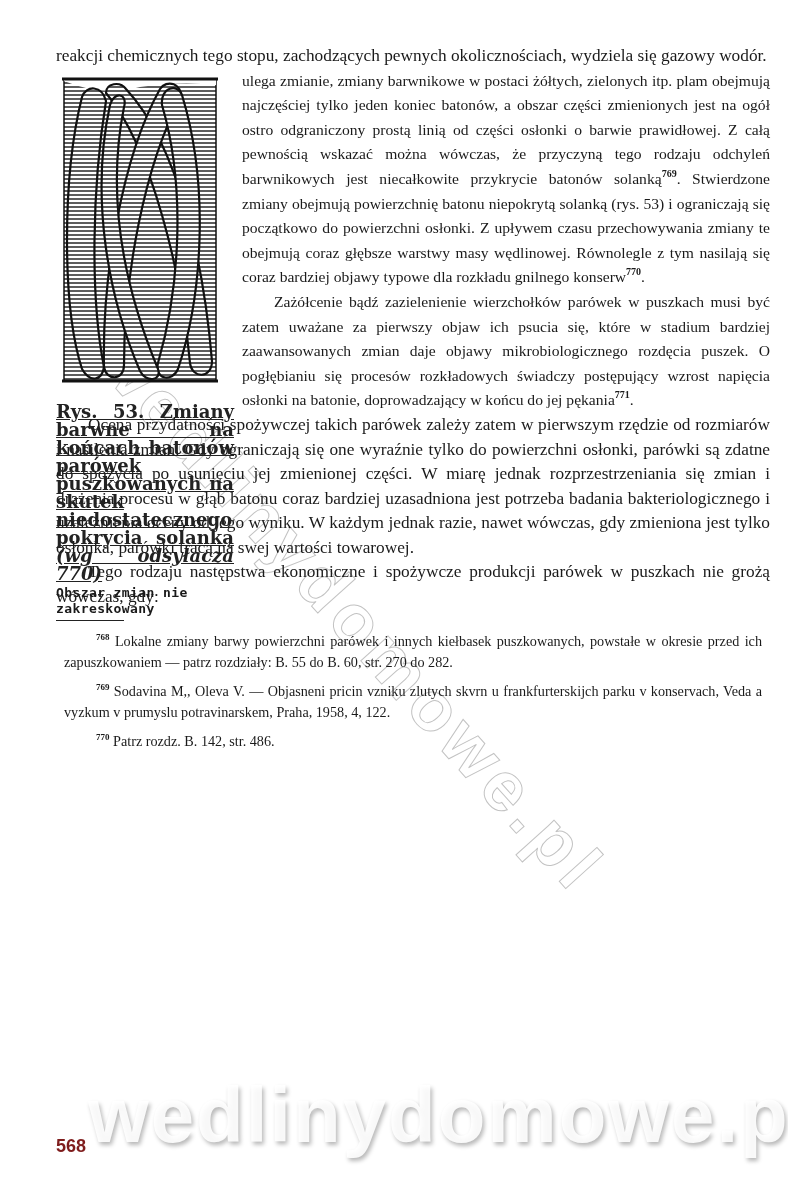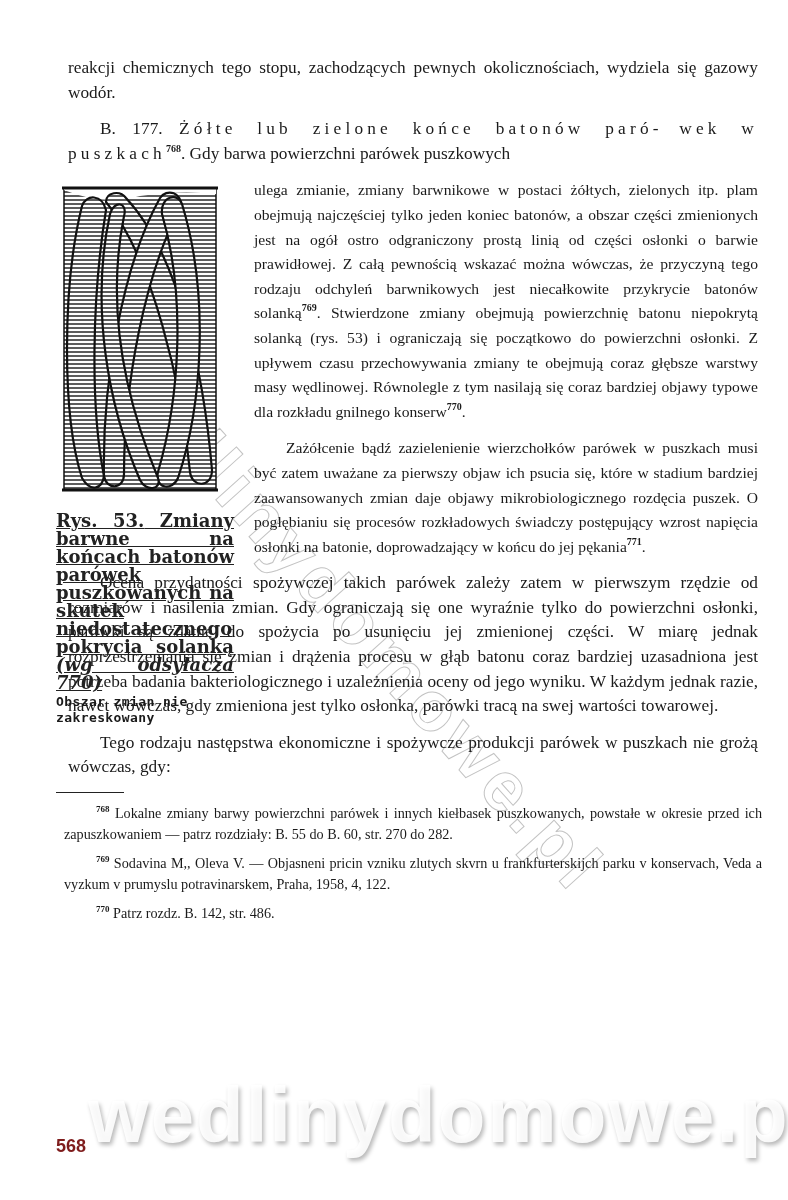--- a/index.html
+++ b/index.html
@@ -1,21 +1,21 @@
 <!DOCTYPE html>
 <html><head>
 <meta charset="utf-8">
 <style>
   html, body { margin: 0; padding: 0; }
   body {
     width: 788px; height: 1200px; background: #ffffff; position: relative; overflow: hidden;
     font-family: "Liberation Serif", "DejaVu Serif", serif; color: #1a1a1a;
   }
   .page { position: absolute; left: 56px; top: 44px; width: 714px; }
-  .p { font-size: 17.3px; line-height: 24.6px; text-align: justify; margin: 12px; }
+  .p { font-size: 17.3px; line-height: 24.6px; text-align: justify; margin: 0; }
   .indent { text-indent: 32px; }
   .spaced { letter-spacing: 4.2px; }
   sup { font-size: 10px; line-height: 0; vertical-align: 7px; font-weight: bold; }
   .wrap { position: relative; margin-top: 0; }
   .figure-col { position: absolute; left: 0; top: 0; width: 186px; }
   .figure {
     position: relative; width: 156px; height: 306px; margin-left: 6px; margin-top: 8px;
   }
   .figure svg { width: 156px; height: 306px; display: block; }
   .caption { font-size: 18px; line-height: 18px; text-align: justify; margin: 20px 0 0 0; font-weight: bold; color: #222; width: 178px; font-family: "DejaVu Serif", serif; text-decoration: underline; }
@@ -39,25 +39,20 @@
   }
 </style>
 </head>
 <body>
 
 <div class="diag-mark">wedlinydomowe.pl</div>
 
 <div class="page">
   <p class="p">reakcji chemicznych tego stopu, zachodzących pewnych okolicznościach, wydziela się gazowy wodór.</p>
 
-  <p class="p indent">
-    <span>B. 177.</span>
-    <span class="spaced">Żółte lub zielone końce batonów paró-</span>
-    <span class="spaced">wek w puszkach</span><sup>768</sup><span>. Gdy barwa powierzchni parówek puszkowych</span>
-  </p>
 
   <div class="wrap">
     <div class="figure-col">
       <div class="figure">
         <svg id="fig-svg" viewBox="0 0 156 306">
           <defs>
             <pattern id="hatch" width="4" height="4" patternUnits="userSpaceOnUse">
               <rect width="4" height="4" fill="#ffffff"></rect>
               <line x1="0" y1="2" x2="4" y2="2" stroke="#333" stroke-width="1.6"></line>
             </pattern>

